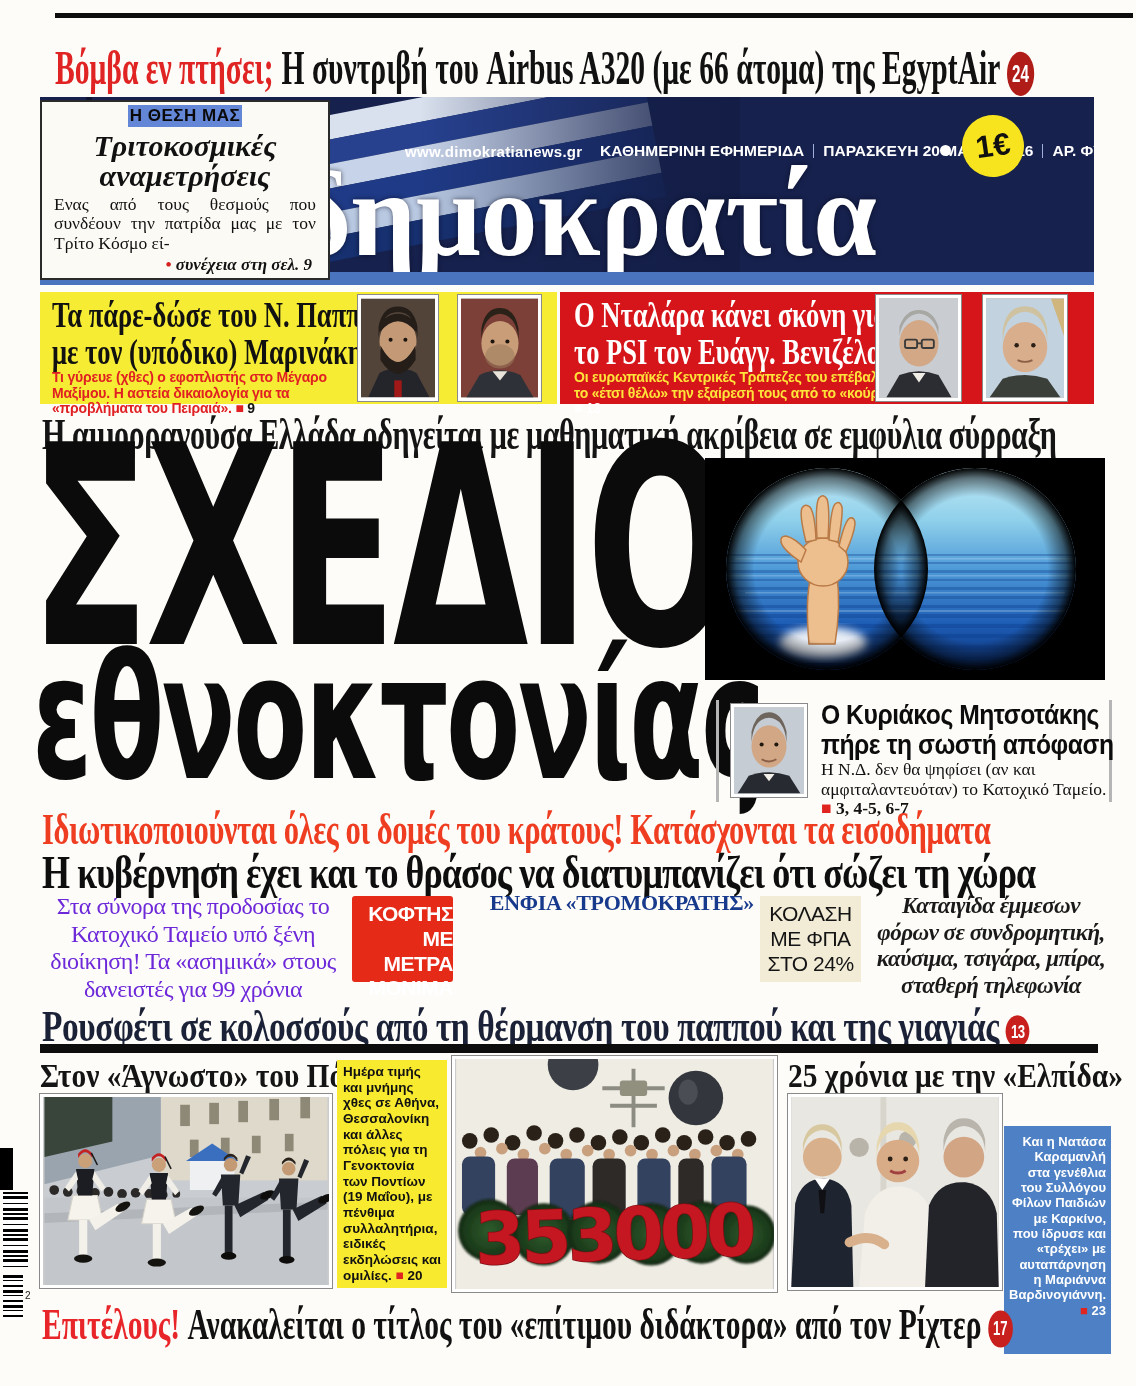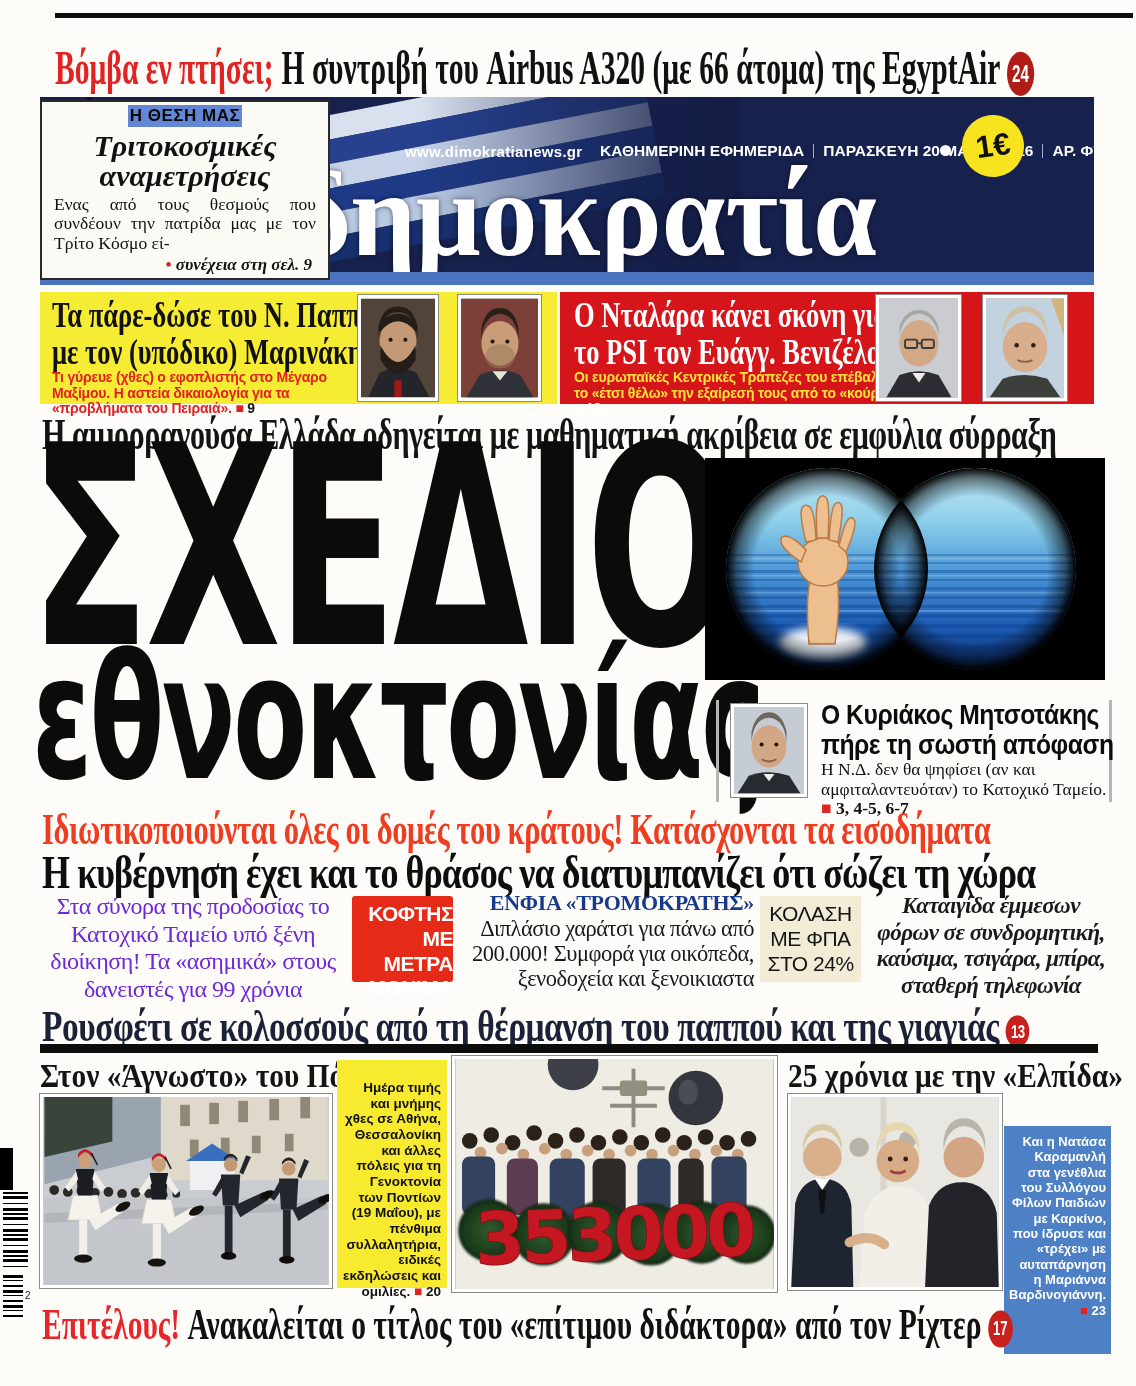--- a/index.html
+++ b/index.html
@@ -93,22 +93,22 @@
   
   #strip-head{left:42px;top:1000px}
   #strip-head .cond{transform:scale(0.88,1.18);font-size:38px;font-weight:bold;color:#1b2238;letter-spacing:-.5px}
   #strip-head .c13{width:27px;height:27px;line-height:27px;font-size:15px;margin-left:8px}
   #black-rule{left:40px;top:1044px;width:1058px;height:9px;background:#0d0d0d}
 
   
   #bl-title{left:40px;top:1056px}
   #bl-title .cond{transform:scale(0.95,1.1);font-size:31px;font-weight:bold;color:#141414}
   #bl-photo{left:40px;top:1094px;width:292px;height:194px}
-  #yellow-box{left:337px;top:1060px;width:110px;height:228px;background:#f8ea2e;box-sizing:border-box;padding:20px 6px;
-      font-family:"Liberation Sans",sans-serif;font-weight:bold;font-size:13.5px;line-height:1.16;text-align:right;color:#111}
+  #yellow-box{left:337px;top:1060px;width:110px;height:228px;background:#f8ea2e;box-sizing:border-box;padding:4px 6px;
+      font-family:"Liberation Sans",sans-serif;font-weight:bold;font-size:13.5px;line-height:1.16;text-align:left;color:#111}
   #mid-photo{left:452px;top:1056px;width:325px;height:236px}
   #br-title{left:788px;top:1056px}
   #br-title .cond{transform:scale(0.95,1.1);font-size:31px;font-weight:bold;color:#141414}
   #br-photo{left:788px;top:1094px;width:214px;height:196px}
   #blue-box{left:1004px;top:1126px;width:107px;height:228px;background:#4d80c4;box-sizing:border-box;padding:8px 5px;
       font-family:"Liberation Sans",sans-serif;font-weight:bold;font-size:13px;line-height:1.18;text-align:right;color:#fff}
 
   
   #bottom-headline{left:42px;top:1298px}
   #bottom-headline .cond{transform:scale(0.82,1.24);font-size:36px;font-weight:bold}
@@ -342,21 +342,20 @@
 <div class="abs" id="sub-black"><span class="cond serifB">Η κυβέρνηση έχει και το θράσος να διατυμπανίζει ότι σώζει τη χώρα</span></div>
 
 <div class="abs serifB" id="brief1" style="font-weight:normal">Στα σύνορα της προδοσίας το Κατοχικό Ταμείο υπό ξένη διοίκηση! Τα «ασημικά» στους δανειστές για 99 χρόνια</div>
 <div class="abs" id="badge1">
   <span>ΚΟΦΤΗΣ</span><br>
   <span>ΜΕ ΜΕΤΡΑ</span><br>
   <span>ΜΟΝΙΜΑ</span>
 </div>
 <div class="abs" id="brief2">
   <div class="hd serifB">ΕΝΦΙΑ «ΤΡΟΜΟΚΡΑΤΗΣ»</div>
-  <div class="bd">Διπλάσιο χαράτσι για πάνω από 200.000! Συμφορά για οικόπεδα, ξενοδοχεία και ξενοικιαστα</div>
 </div>
 <div class="abs" id="badge2">
   <span>ΚΟΛΑΣΗ</span><br>
   <span>ΜΕ ΦΠΑ</span><br>
   <span>ΣΤΟ 24%</span>
 </div>
 <div class="abs" id="brief3">Καταιγίδα έμμεσων φόρων σε συνδρομητική, καύσιμα, τσιγάρα, μπίρα, σταθερή τηλεφωνία</div>
 
 <div class="abs" id="strip-head">
   <span class="cond serifB"><span>Ρουσφέτι σε κολοσσούς από τη θέρμανση του παππού και της γιαγιάς</span><span class="circle-ref c13">13</span></span>

